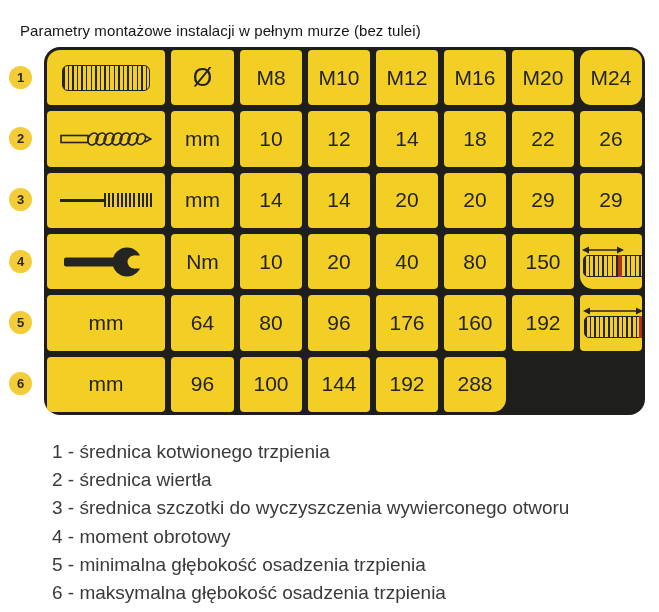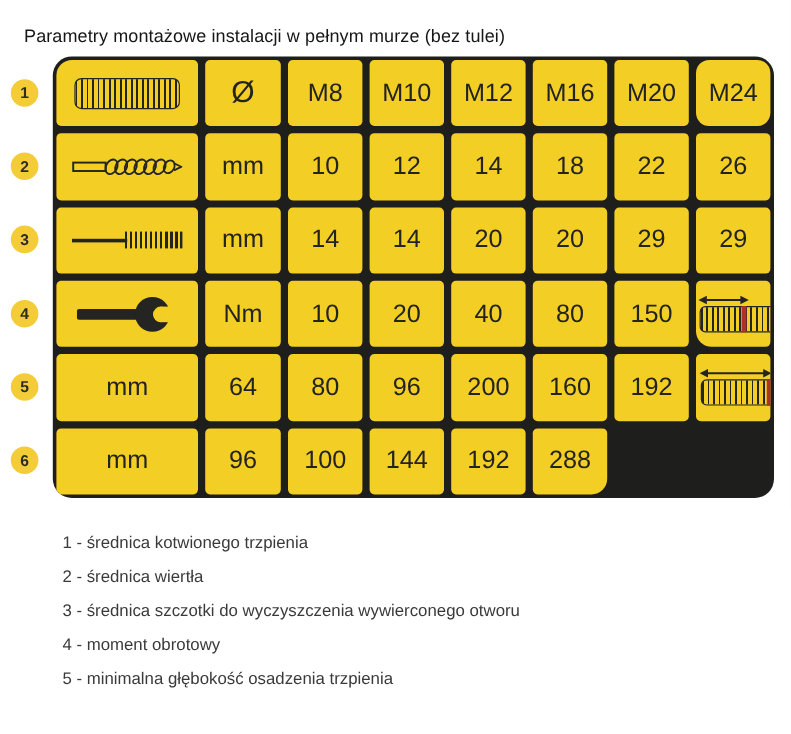--- a/index.html
+++ b/index.html
@@ -25,21 +25,21 @@
   .cell.tl{border-top-left-radius:13px;} .cell.tr{border-top-right-radius:13px;border-radius:11px;}
   .cell.bl{border-bottom-left-radius:13px;} .cell.br{border-bottom-right-radius:13px;}
   .cell.unit-big{font-size:25px;}
   
   .numcircle{
     position:absolute;left:9px;width:23px;height:23px;border-radius:50%;background:#f4cc38;
     display:flex;align-items:center;justify-content:center;font-size:13px;font-weight:bold;color:#2b2b28;
   }
   
   .legend{position:absolute;left:52px;top:438px;}
-  .legend-line{height:28.2px;font-size:14px;color:#3a3a3a;display:flex;align-items:center;}
+  .legend-line{height:28.2px;font-size:19px;color:#3a3a3a;display:flex;align-items:center;}
   
   .rod{
     box-sizing:border-box;border:1.6px solid #242422;border-radius:6px;
     background:repeating-linear-gradient(90deg,#242422 0 1.5px,transparent 1.5px 4.6px);
   }
   .rod.big{width:88px;height:26px;}
   .brush{width:92px;height:14px;position:relative;}
   .brush .wire{position:absolute;left:0;top:6px;width:46px;height:2.4px;background:#242422;}
   .brush .bristles{
     position:absolute;right:0;top:0;width:48px;height:14px;
@@ -143,21 +143,21 @@
           </svg>
           <div class="rod"></div>
           <div class="redbar" style="left:35px"></div>
         </div>
       </div>
     </div>
     <div class="cell">mm</div>
     <div class="cell">64</div>
     <div class="cell">80</div>
     <div class="cell">96</div>
-    <div class="cell">200</div>
+    <div class="cell">176</div>
     <div class="cell">160</div>
     <div class="cell">192</div>
 
     <div class="cell">
       <div class="depth-icon">
         <span class="depth-label">max</span>
         <div class="depth-rodwrap">
           <svg class="depth-arrow" width="60" height="10" viewBox="0 0 60 10">
             <line x1="5" y1="5" x2="55" y2="5" stroke="#242422" stroke-width="1.6"></line>
             <polygon points="0,5 7,1.5 7,8.5" fill="#242422"></polygon>
@@ -176,15 +176,16 @@
     <div class="cell br">288</div>
 
   </div>
 
   <div class="legend">
     <div class="legend-line">1 - średnica kotwionego trzpienia</div>
     <div class="legend-line">2 - średnica wiertła</div>
     <div class="legend-line">3 - średnica szczotki do wyczyszczenia wywierconego otworu</div>
     <div class="legend-line">4 - moment obrotowy</div>
     <div class="legend-line">5 - minimalna głębokość osadzenia trzpienia</div>
+    <div class="legend-line">6 - maksymalna głębokość osadzenia trzpienia</div>
   </div>
 
 </div>
 
 </body></html>

